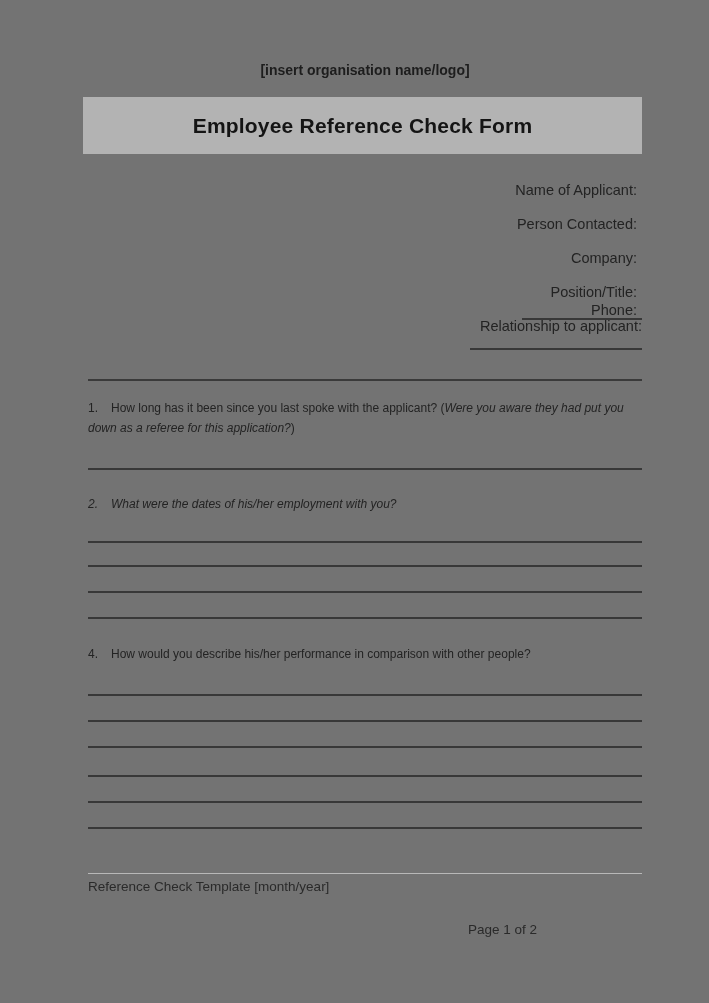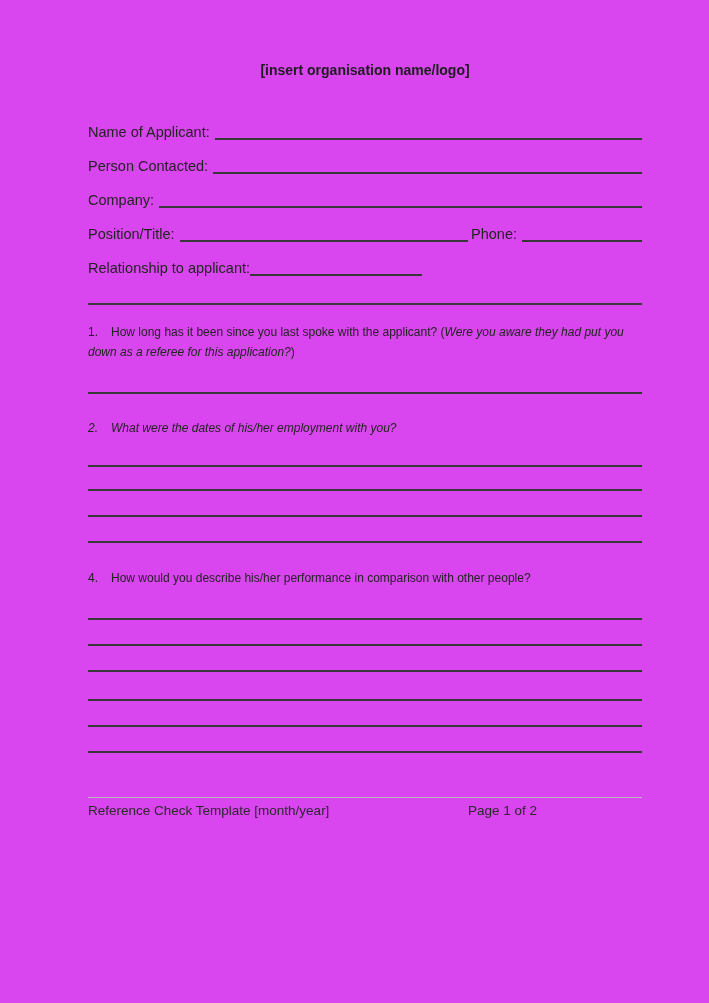--- a/index.html
+++ b/index.html
@@ -6,21 +6,21 @@
     margin: 0;
     padding: 0;
     background: #ffffff;
     font-family: "Liberation Sans", sans-serif;
     color: #222222;
   }
   .page {
     position: relative;
     width: 709px;
     height: 1003px;
-    background: #d946ef;
+    background: #737373;
     box-sizing: border-box;
     padding: 0 67px 0 88px;
     overflow: hidden;
   }
   .org-line {
     padding-top: 62px;
     text-align: center;
     font-size: 14px;
     font-weight: bold;
     color: #1d1d1d;
@@ -43,20 +43,21 @@
   }
   .fields {
     margin-top: 28px;
   }
   .field-row {
     display: flex;
     align-items: flex-end;
     height: 34px;
     font-size: 14.5px;
     color: #232323;
+    flex-direction: column;
   }
   .field-label {
     white-space: nowrap;
     padding-right: 5px;
     padding-bottom: 0px;
   }
   .field-label.tight { padding-right: 0; }
   .wline {
     border-bottom: 2px solid #383838;
     height: 16px;
@@ -92,30 +93,33 @@
     margin-top: 44px;
     border-top: 1px solid #b8b8b8;
   }
   .footer {
     display: flex;
     justify-content: space-between;
     font-size: 13.5px;
     color: #2a2a2a;
     padding-top: 5px;
   }
-  .footer-right { margin-right: 105px; }
+  .footer-right { margin-right: 105px; margin-top: 43px; }
   .it { font-style: italic; }
 </style>
 </head>
 <body>
 
 <div class="page">
 
   <div class="org-line">[insert organisation name/logo]</div>
 
+  <div class="banner">
+    <div class="banner-title">Employee Reference Check Form</div>
+  </div>
 
   <div class="fields">
 
     <div class="field-row">
       <span class="field-label">Name of Applicant:</span>
       <span class="wline grow"></span>
     </div>
 
     <div class="field-row">
       <span class="field-label">Person Contacted:</span>

